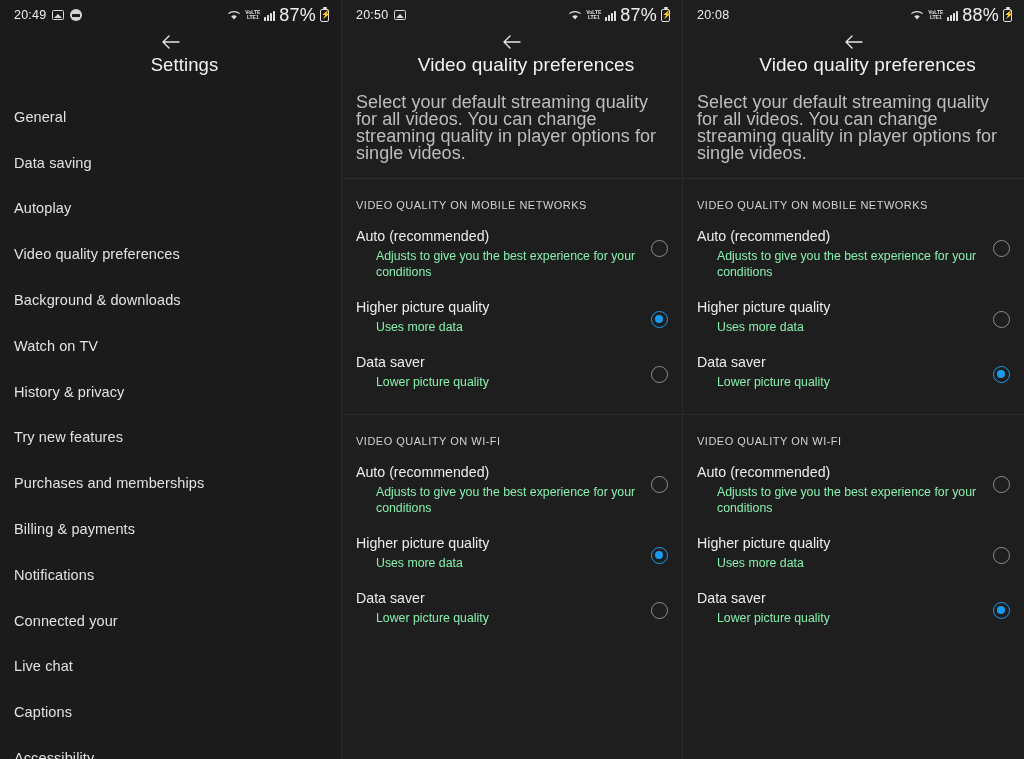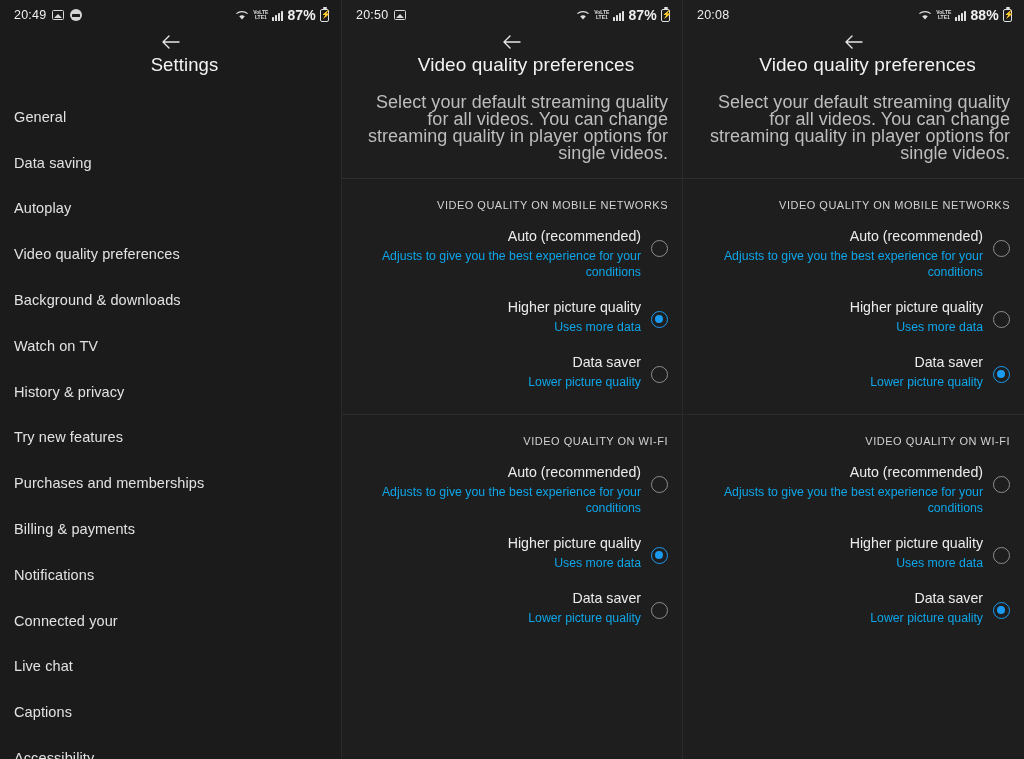--- a/index.html
+++ b/index.html
@@ -4,21 +4,21 @@
 <style>
   * { margin:0; padding:0; box-sizing:border-box; }
   html,body {
     width:1024px; height:759px;
     background:#0d0d0d;
     font-family:"Liberation Sans", sans-serif;
     overflow:hidden;
   }
   .screens { display:flex; width:1024px; height:759px; }
 
-  .panel { position:relative; height:759px; background:#1b1b1b; overflow:hidden;text-align:right; }
+  .panel { position:relative; height:759px; background:#1b1b1b; overflow:hidden; }
   .panel.p1 { width:341px; }
   .panel.p2 { width:341px; background:#1e1e1e; }
   .panel.p3 { width:342px; background:#1e1e1e; }
   .panel.p2, .panel.p3 { border-left:1px solid #2a2a2a; }
 
   
   .statusbar {
     height:30px; display:flex; align-items:center;
     padding:0 12px 0 14px; font-size:12.5px; color:#e8e8e8;
     letter-spacing:.2px;
@@ -50,21 +50,21 @@
     display:inline-flex; flex-direction:column; align-items:center;
     line-height:1; font-size:5px; color:#e0e0e0; letter-spacing:0;
     font-weight:bold;
   }
   .ic-bars { display:inline-flex; align-items:flex-end; gap:1px; height:11px; }
   .ic-bars i { width:2px; background:#e0e0e0; display:block; border-radius:.5px; }
   .ic-bars i:nth-child(1){height:4px}
   .ic-bars i:nth-child(2){height:6px}
   .ic-bars i:nth-child(3){height:8px}
   .ic-bars i:nth-child(4){height:10px}
-  .sb-batt-text { font-size:14px; color:#efefef;font-weight:bold; }
+  .sb-batt-text { font-size:18px; color:#efefef; }
   .ic-batt {
     width:9px; height:13px; border:1.3px solid #e0e0e0; border-radius:2px;
     position:relative; display:inline-block;
   }
   .ic-batt::before {
     content:""; position:absolute; top:-3px; left:2px; width:4px; height:2px;
     background:#e0e0e0; border-radius:1px;
   }
   .ic-batt::after {
     content:"\26A1"; position:absolute; left:0; right:0; top:-1px;
@@ -99,21 +99,21 @@
   .section-header {
     padding:20px 14px 8px 14px; font-size:11px; color:#d2d2d2;
     letter-spacing:.5px; text-transform:uppercase;
   }
   .opt-row {
     display:flex; align-items:flex-start; padding:8px 14px 10px 14px;
     cursor:pointer; min-height:52px;
   }
   .opt-text { flex:1; padding-right:10px; }
   .opt-title { font-size:14.2px; color:#ececec; line-height:19px; }
-  .opt-sub { font-size:12.3px; color:#0ea5e9; line-height:16px; margin-top:2px; }
+  .opt-sub { font-size:12.3px; color:#86efac; line-height:16px; margin-top:2px;margin-left:20px; }
   .radio {
     width:17px; height:17px; border-radius:50%; border:1.7px solid #8d8d8d;
     flex:none; margin-top:13px; position:relative; background:transparent;
   }
   .radio.on { border-color:#1a9bf0; }
   .radio.on::after {
     content:""; position:absolute; left:3.1px; top:3.1px;
     width:7.8px; height:7.8px; border-radius:50%; background:#1a9bf0;
   }
   .sect-gap { height:1px; background:#2b2b2b; margin-top:14px; }

